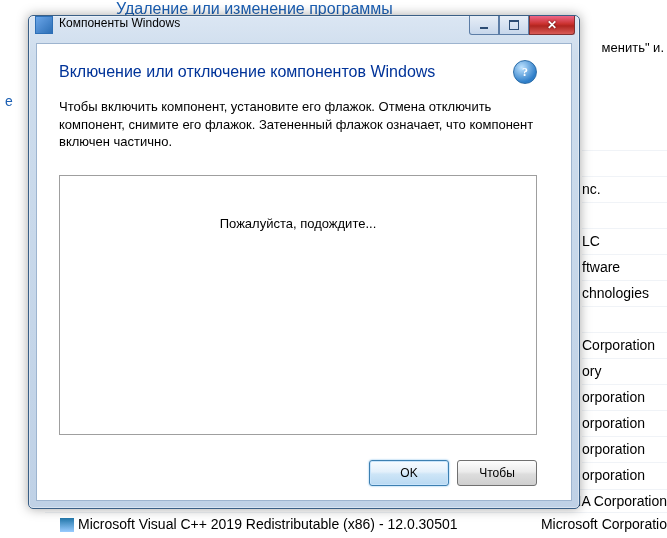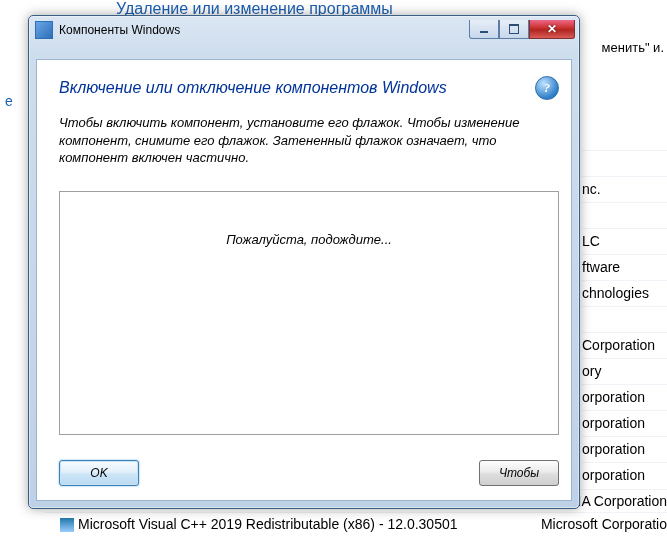--- a/index.html
+++ b/index.html
@@ -79,22 +79,22 @@
     border: 1px solid #3a5f86;
     border-radius: 5px;
     background: linear-gradient(#dbe6f3, #cedded 8%, #bfd1e6 100%);
     box-shadow: 0 0 12px rgba(0,0,0,.35), inset 0 0 0 1px rgba(255,255,255,.4);
     display: flex;
     flex-direction: column;
   }
   .titlebar {
     height: 27px;
     display: flex;
-    align-items: center;
-    padding: 0 4px 16px 6px;
+    align-items: flex-start;
+    padding: 0 4px 0 6px;
   }
   .titlebar .app-icon {
     width: 16px; height:16px;
     background: linear-gradient(135deg,#6aa5e8,#2d6fb6);
     border:1px solid #2d6fb6;
     margin-right:6px;
   }
   .titlebar .title {
     flex:1;
     font-size: 12px;
@@ -120,21 +120,21 @@
   .winbtn .min{width:8px;height:0;border-top:2px solid #2d4d74;margin-top:6px;}
 
   .client {
     flex:1;
     margin: 0 7px 7px 7px;
     background:#fff;
     border:1px solid #9db4cf;
     display:flex;flex-direction:column;
     box-shadow: inset 0 0 0 1px #fff;
   }
-  .client-pad { padding: 16px 12px 14px 22px; display:flex;flex-direction:column;flex:1;font-style:italic;}
+  .client-pad { padding: 16px 34px 14px 22px; display:flex;flex-direction:column;flex:1;}
   .dlg-title {
     color:#003399;
     font-size:16px;
   }
   .dlg-title-row{display:flex;align-items:center;justify-content:space-between;}
   .help{
     width:22px;height:22px;border-radius:50%;
     background:radial-gradient(circle at 35% 30%, #bfe3ff, #2e7ec9 70%);
     color:#fff;display:flex;align-items:center;justify-content:center;
     font-weight:bold;border:1px solid #2e6ea8;font-family:Georgia,serif;
@@ -142,21 +142,21 @@
   .dlg-desc{margin-top:14px;font-size:13px;line-height:1.35;}
   .loading-box{
     margin-top:24px;flex:1;
     border:1px solid #9f9f9f;
     padding: 40px 10px;
     font-size:13px;
     text-align:center;
     background:#fff;
   }
   .buttons{
-    display:flex;justify-content:space-between;gap:0;
+    display:flex;justify-content:flex-end;gap:8px;
     margin-top:25px;
   }
   .btn{
     min-width:78px;height:24px;
     border:1px solid #707070;border-radius:3px;
     background:linear-gradient(#fdfdfd,#ebebeb 45%,#dddddd 55%,#cfcfcf);
     font-size:12px;display:flex;align-items:center;justify-content:center;
   }
   .btn.primary{
     border-color:#3c7fb1;
@@ -213,21 +213,21 @@
           <span class="x">✕</span>
         </div>
     </div>
   </div>
   <div class="client">
     <div class="client-pad">
       <div class="dlg-title-row">
         <div class="dlg-title">Включение или отключение компонентов Windows</div>
         <div class="help">?</div>
       </div>
-      <div class="dlg-desc">Чтобы включить компонент, установите его флажок. Чтобы изменение компонент, снимите его флажок. Затененный флажок означает, что компонент включен частично.</div>
+      <div class="dlg-desc">Чтобы включить компонент, установите его флажок. Отмена отключить компонент, снимите его флажок. Затененный флажок означает, что компонент включен частично.</div>
       <div class="loading-box">
         <span>Пожалуйста, подождите...</span>
       </div>
       <div class="buttons">
         <div class="btn primary">OK</div>
         <div class="btn">Чтобы</div>
       </div>
     </div>
   </div>
 </div>

